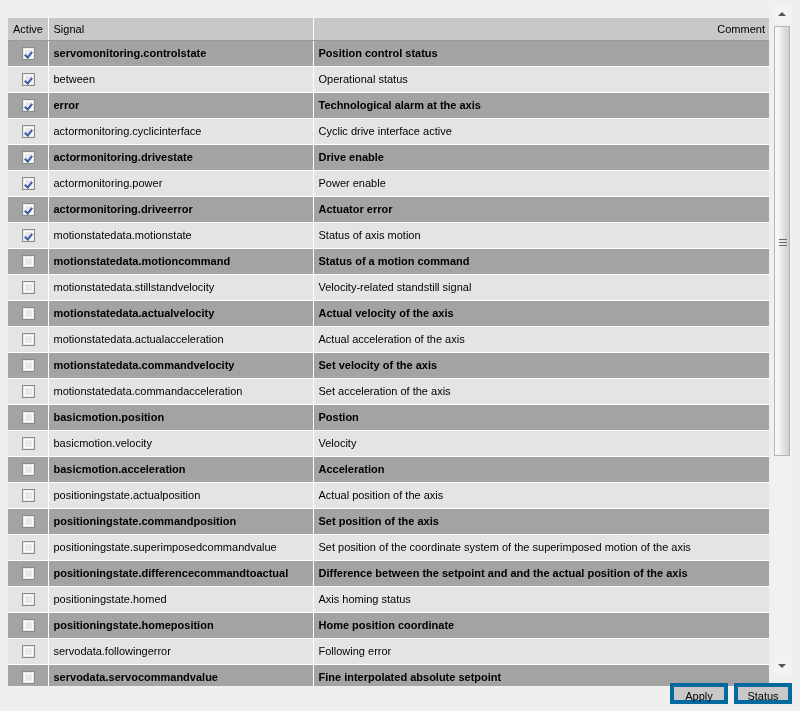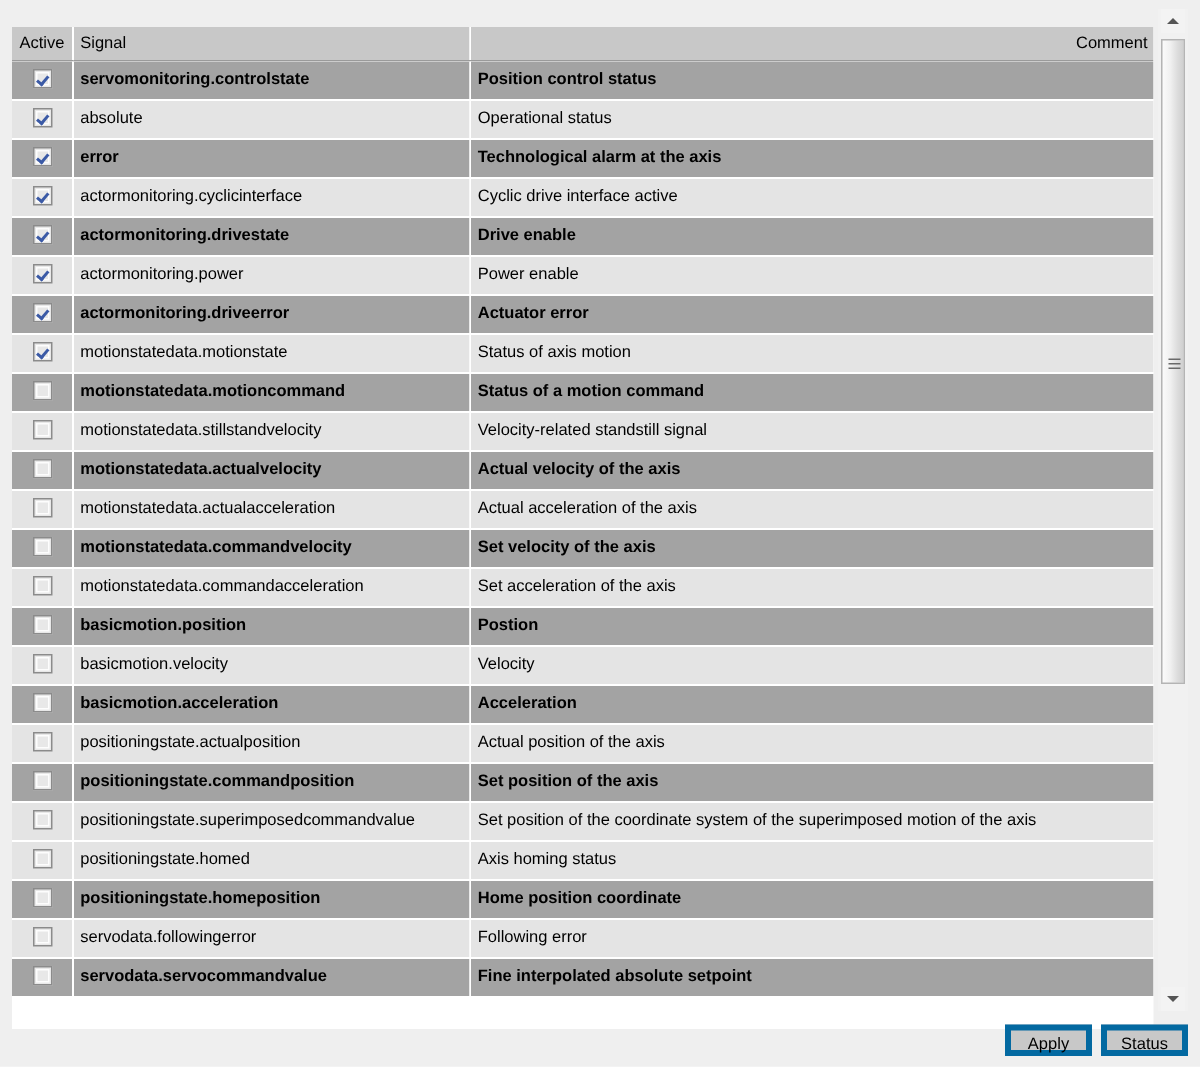--- a/index.html
+++ b/index.html
@@ -226,21 +226,21 @@
         </tr>
       </thead>
       <tbody id="table-body">
           <tr class="odd">
             <td class="cell-active"><span class="cb checked"></span></td>
             <td>servomonitoring.controlstate</td>
             <td>Position control status</td>
           </tr>
           <tr class="even">
             <td class="cell-active"><span class="cb checked"></span></td>
-            <td>absolute</td>
+            <td>between</td>
             <td>Operational status</td>
           </tr>
           <tr class="odd">
             <td class="cell-active"><span class="cb checked"></span></td>
             <td>error</td>
             <td>Technological alarm at the axis</td>
           </tr>
           <tr class="even">
             <td class="cell-active"><span class="cb checked"></span></td>
             <td>actormonitoring.cyclicinterface</td>
@@ -318,20 +318,25 @@
           </tr>
           <tr class="odd">
             <td class="cell-active"><span class="cb"></span></td>
             <td>positioningstate.commandposition</td>
             <td>Set position of the axis</td>
           </tr>
           <tr class="even">
             <td class="cell-active"><span class="cb"></span></td>
             <td>positioningstate.superimposedcommandvalue</td>
             <td>Set position of the coordinate system of the superimposed motion of the axis</td>
+          </tr>
+          <tr class="odd">
+            <td class="cell-active"><span class="cb"></span></td>
+            <td>positioningstate.differencecommandtoactual</td>
+            <td>Difference between the setpoint and and the actual position of the axis</td>
           </tr>
           <tr class="even">
             <td class="cell-active"><span class="cb"></span></td>
             <td>positioningstate.homed</td>
             <td>Axis homing status</td>
           </tr>
           <tr class="odd">
             <td class="cell-active"><span class="cb"></span></td>
             <td>positioningstate.homeposition</td>
             <td>Home position coordinate</td>

